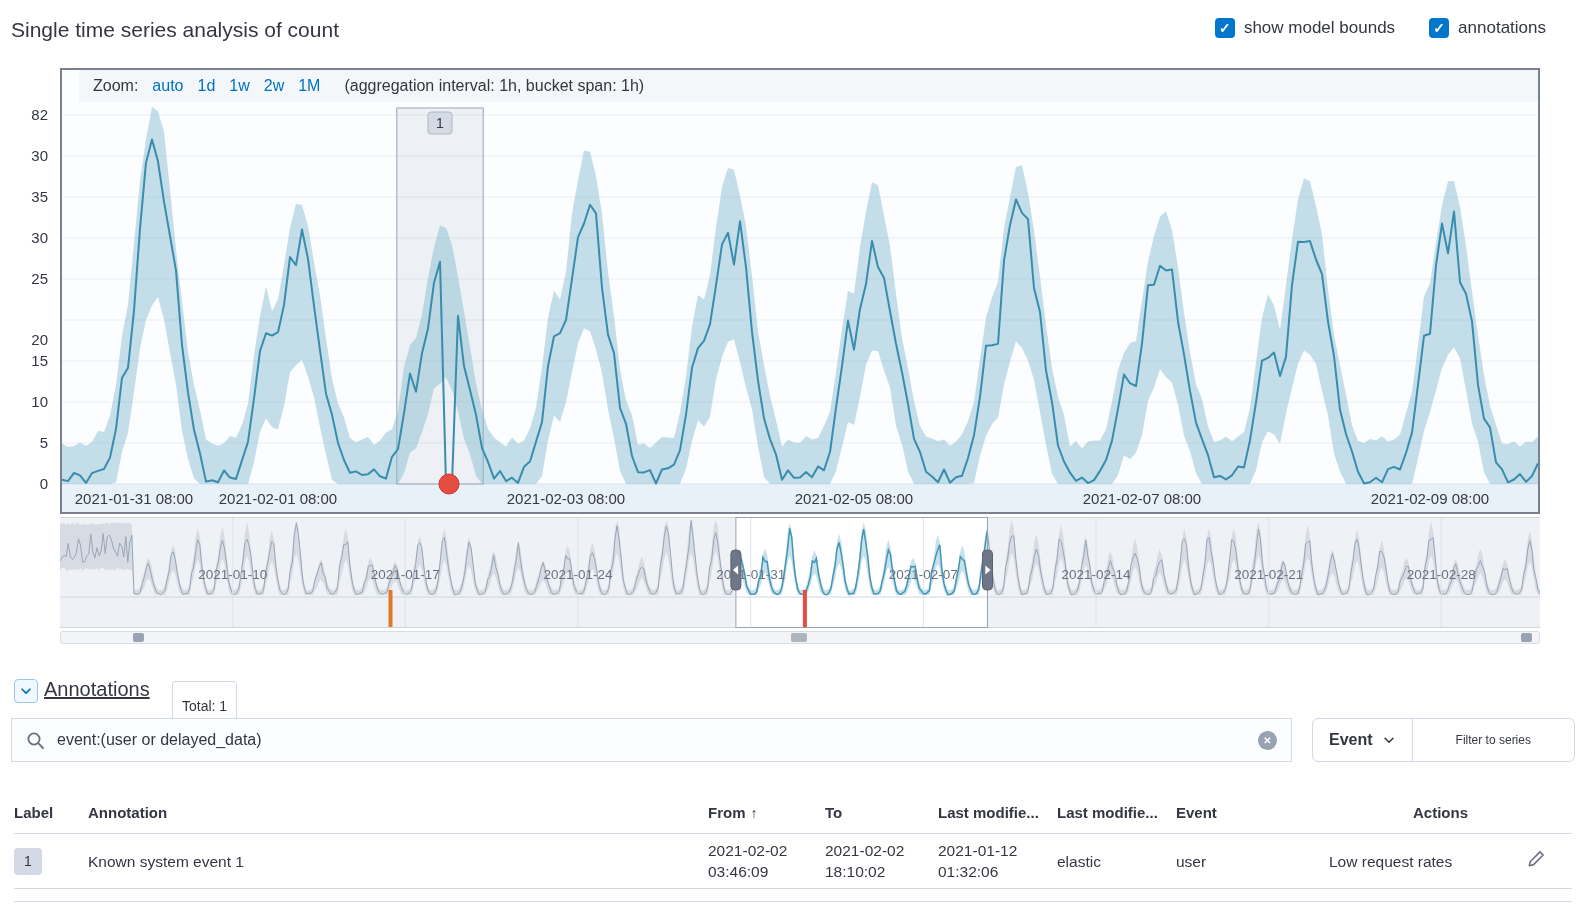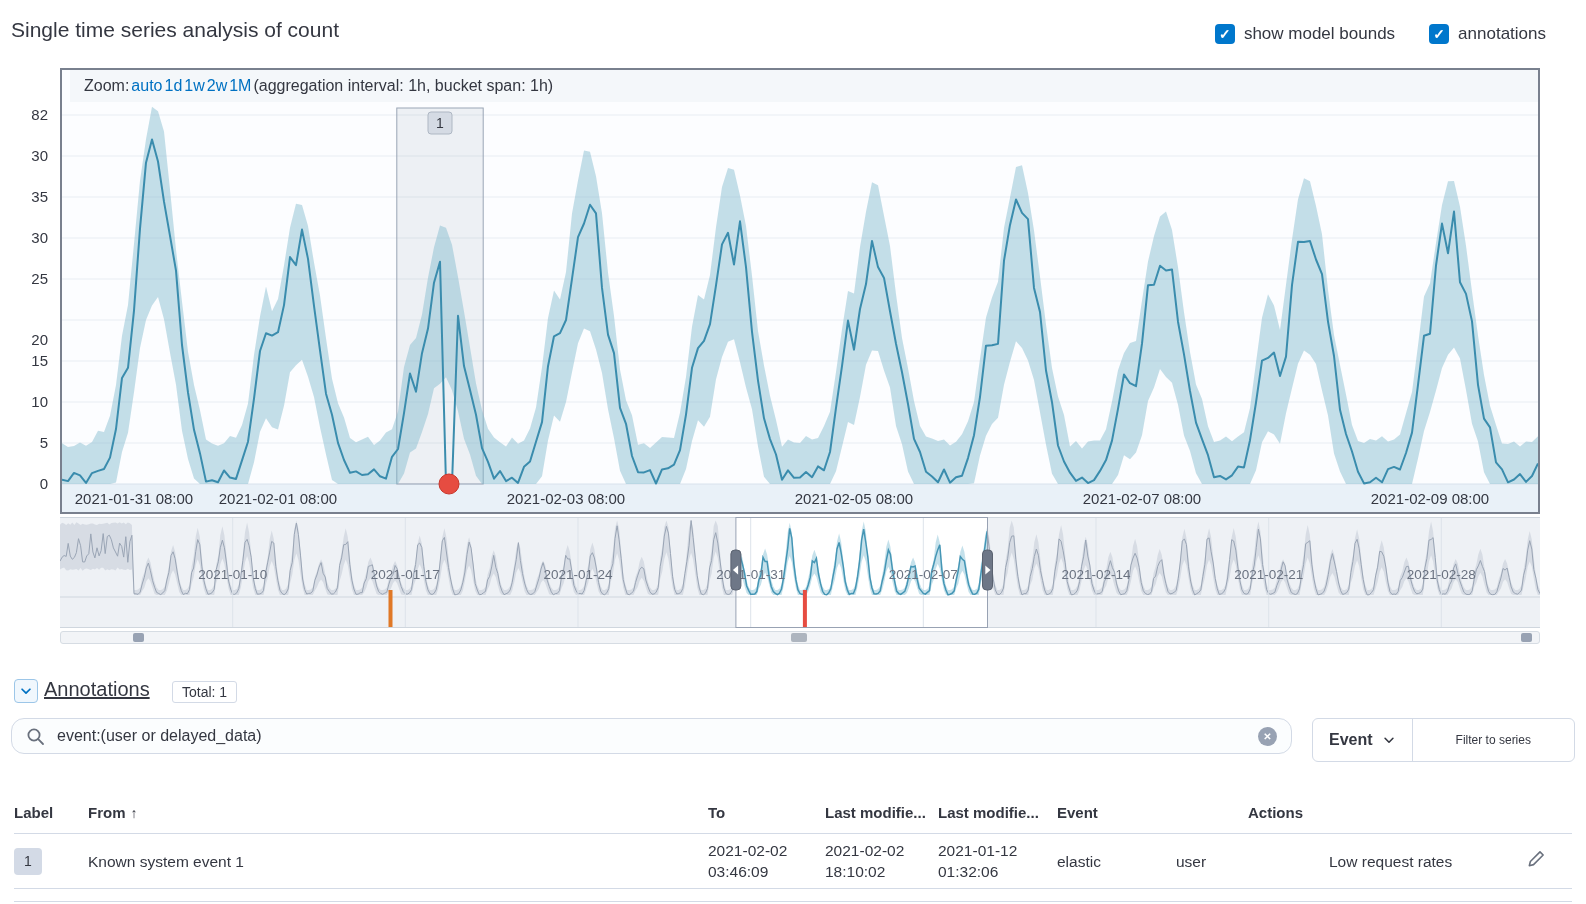--- a/index.html
+++ b/index.html
@@ -2,57 +2,57 @@
 <html><head>
 <meta charset="utf-8">
 <style>
   html,body{margin:0;padding:0;background:#fff;}
   #app{position:relative;width:1586px;height:904px;background:#ffffff;overflow:hidden;
        font-family:"Liberation Sans",sans-serif;color:#343741;}
   svg text{font-family:"Liberation Sans",sans-serif;}
 
   
   .page-title{position:absolute;left:11px;top:18px;font-size:21px;font-weight:500;color:#343741;}
-  .chk-group{position:absolute;top:18px;right:40px;display:flex;gap:34px;align-items:center;margin-top:6px;}
+  .chk-group{position:absolute;top:18px;right:40px;display:flex;gap:34px;align-items:center;}
   .chk{display:flex;align-items:center;gap:9px;cursor:pointer;}
   .chk .box{width:20px;height:20px;border-radius:4px;background:#0077cc;position:relative;flex:0 0 auto;}
   .chk .box::after{content:"✓";position:absolute;left:0;top:0;width:20px;height:20px;
        color:#fff;font-size:14px;font-weight:bold;line-height:20px;text-align:center;}
   .chk .lbl{font-size:17px;color:#343741;}
 
   
   .panel{position:absolute;left:60px;top:68px;width:1480px;height:446px;border:2px solid #79808e;
         box-sizing:border-box;background:#fcfdff;}
-  .zoombar{position:absolute;left:8px;top:0;right:0;height:32px;background:#f4f7fa;display:flex;
-        align-items:center;padding-left:14px;font-size:16px;gap:2px;}
+  .zoombar{position:absolute;left:17px;top:0;right:0;height:32px;background:#f4f7fa;display:flex;
+        align-items:center;padding-left:14px;font-size:16px;gap:14px;}
   .zlink{color:#0071c2;cursor:pointer;text-decoration:none;}
-  .znote{color:#343741;}
+  .znote{margin-left:10px;color:#343741;}
   #focus-svg{position:absolute;left:0;top:32px;}
   #ylabels span{position:absolute;right:4px;font-size:15px;color:#343741;width:44px;text-align:right;line-height:18px;}
   #ylabels{position:absolute;left:0;top:0;width:52px;height:904px;pointer-events:none;}
 
   
   #context-wrap{position:absolute;left:60px;top:517px;width:1480px;height:112px;}
   .scrollbar{position:absolute;left:60px;top:631px;width:1480px;height:13px;background:#f2f4f7;
         border:1px solid #d6dce3;border-radius:3px;box-sizing:border-box;}
   .sb-end{position:absolute;top:1px;width:11px;height:9px;background:#98a2b3;border-radius:2px;}
   .sb-end.left{left:72px;} .sb-end.right{right:7px;}
   .sb-thumb{position:absolute;left:730px;top:1px;width:16px;height:9px;background:#aeb5bf;border-radius:2px;}
 
   
   .ann-toggle{position:absolute;left:14px;top:679px;width:22px;height:22px;border:1px solid #9cc6e8;
         border-radius:4px;background:#f0f7fd;display:flex;align-items:center;justify-content:center;cursor:pointer;}
   .ann-title{position:absolute;left:44px;top:678px;font-size:20px;font-weight:500;color:#343741;
         text-decoration:underline;cursor:pointer;}
   .ann-badge{position:absolute;left:172px;top:681px;font-size:14px;color:#343741;background:#fff;
-        border:1px solid #d3dae6;border-radius:3px;padding:2px 9px;}
-
-  
-  .searchbar{position:absolute;left:11px;top:718px;width:1281px;height:36px;background:#fbfdfe;
-        border:1px solid #d3dae6;border-radius:13px;box-sizing:border-box;display:flex;align-items:center;
+        border:1px solid #d3dae6;border-radius:3px;padding:16px 9px;}
+
+  
+  .searchbar{position:absolute;left:11px;top:718px;width:1281px;height:44px;background:#fbfdfe;
+        border:1px solid #d3dae6;border-radius:0;box-sizing:border-box;display:flex;align-items:center;
         padding:0 14px;gap:12px;}
   .search-text{flex:1;font-size:16px;color:#343741;white-space:nowrap;overflow:hidden;}
   .clear-btn{width:19px;height:19px;border-radius:50%;background:#98a2b3;position:relative;cursor:pointer;flex:0 0 auto;}
   .clear-btn::after{content:"✕";position:absolute;left:0;top:0;width:19px;height:19px;color:#fff;
         font-size:10px;line-height:19px;text-align:center;font-weight:bold;}
   .btn-group{position:absolute;left:1312px;top:718px;width:263px;height:44px;border:1px solid #d3dae6;
         border-radius:6px;background:#fff;box-sizing:border-box;display:flex;align-items:stretch;}
   .btn-event{display:flex;align-items:center;gap:9px;padding:0 16px;font-size:16px;font-weight:700;
         border-right:1px solid #d3dae6;cursor:pointer;}
   .btn-filter{flex:1;display:flex;align-items:center;justify-content:center;font-size:12px;cursor:pointer;}
@@ -217,20 +217,21 @@
       <svg width="14" height="14" viewBox="0 0 16 16">
         <path d="M3.5 6l4.5 4.5L12.5 6" fill="none" stroke="#343741" stroke-width="1.8" stroke-linecap="round" stroke-linejoin="round"></path>
       </svg>
     </div>
     <div class="btn-filter">Filter to series</div>
   </div>
 
   <div class="table">
     <div class="t-head">
       <div class="hc">Label</div>
+      <div class="hc">Annotation</div>
       <div class="hc">
         <span>From</span>
         <span class="sort-arrow">↑</span>
       </div>
       <div class="hc">To</div>
       <div class="hc">Last modifie...</div>
       <div class="hc">Last modifie...</div>
       <div class="hc">Event</div>
       <div class="hc right">Actions</div>
     </div>

